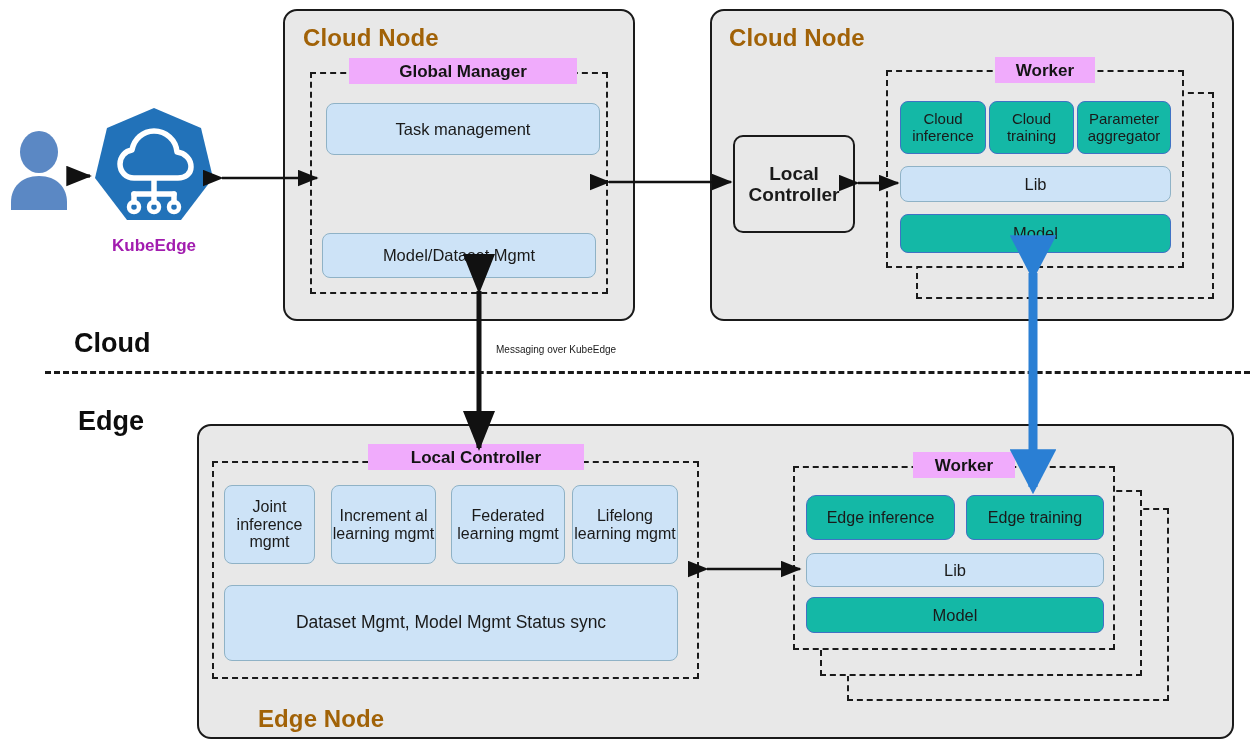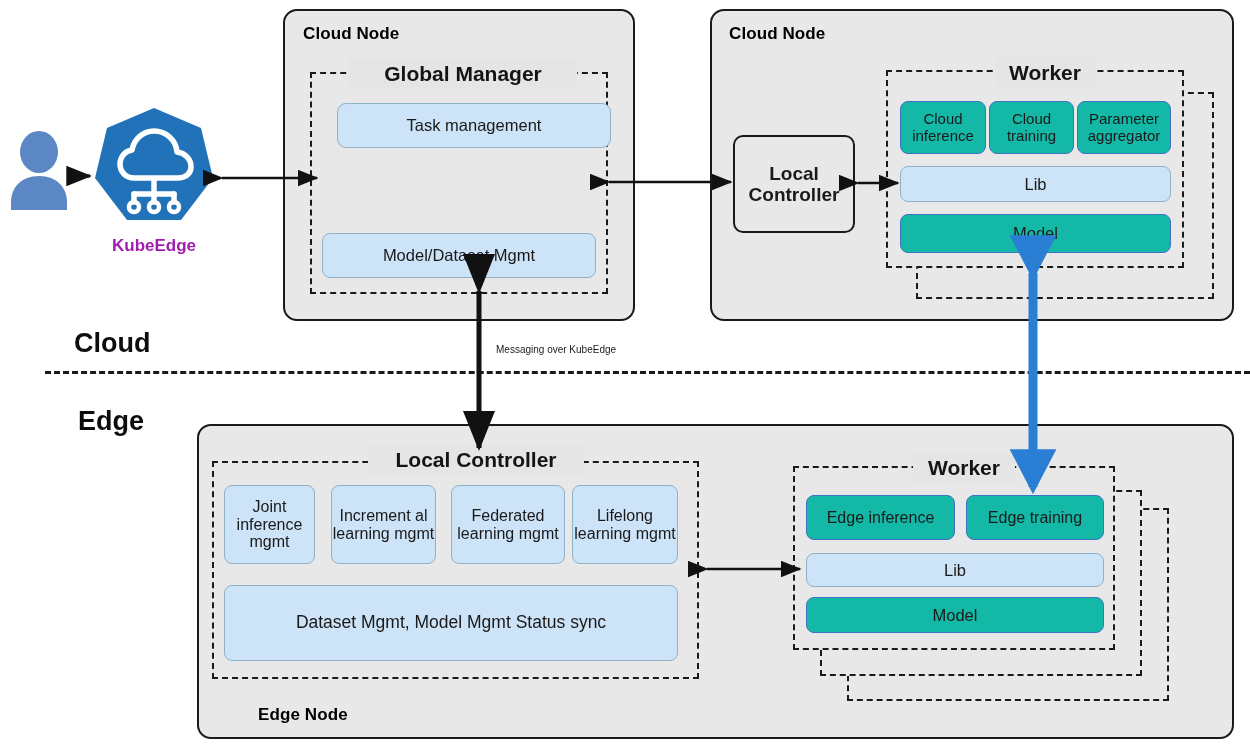--- a/index.html
+++ b/index.html
@@ -10,36 +10,36 @@
   .node{
     position:absolute;
     background:#e8e8e8;
     border:2.5px solid #1a1a1a;
     border-radius:14px;
     box-sizing:border-box;
   }
   .node-title{
     position:absolute;
     font-weight:bold;
-    font-size:17px;
-    color:#000000;
+    font-size:24px;
+    color:#a16207;
     letter-spacing:.1px;
     white-space:nowrap;
   }
   .dashed{
     position:absolute;
     border:2.4px dashed #1a1a1a;
     box-sizing:border-box;
     background:transparent;
   }
   .dashed-label{
     position:absolute;
-    background:#e5e5e5;
+    background:#f0abfc;
     font-weight:bold;
-    font-size:21px;
+    font-size:17px;
     color:#141414;
     text-align:center;
     line-height:1;
     padding:5px 10px 4px 10px;
     white-space:nowrap;
     z-index:6;
   }
   .bx{
     position:absolute;
     box-sizing:border-box;
@@ -112,21 +112,21 @@
     </svg>
     <div class="logo-caption" style="top:132px;">KubeEdge</div>
   </div>
 
   <div class="node" style="left:283px;top:9px;width:352px;height:312px;"></div>
   <div class="node-title" style="left:303px;top:24px;">Cloud Node</div>
 
   <div class="dashed" style="left:310px;top:72px;width:298px;height:222px;"></div>
   <div class="dashed-label" style="left:349px;top:58px;width:208px;">Global Manager</div>
 
-  <div class="bx blue" style="left:337px;top:103px;width:274px;height:45px;border-radius:9px;">Task management</div>
+  <div class="bx blue" style="left:326px;top:103px;width:274px;height:52px;">Task management</div>
   <div class="bx blue" style="left:322px;top:233px;width:274px;height:45px;">Model/Dataset Mgmt</div>
 
   <div class="node" style="left:710px;top:9px;width:524px;height:312px;"></div>
   <div class="node-title" style="left:729px;top:24px;">Cloud Node</div>
 
   <div class="bx plain" style="left:733px;top:135px;width:122px;height:98px;">
     <span>Local Controller</span>
   </div>
 
   <div class="dashed" style="left:916px;top:92px;width:298px;height:207px;"></div>
@@ -156,21 +156,21 @@
   <div class="bx blue" style="left:451px;top:485px;width:114px;height:79px;font-size:16px;">Federated learning mgmt</div>
   <div class="bx blue" style="left:572px;top:485px;width:106px;height:79px;font-size:16px;">Lifelong learning mgmt</div>
 
   <div class="bx blue" style="left:224px;top:585px;width:454px;height:76px;font-size:17.5px;line-height:1.35;">Dataset Mgmt, Model Mgmt Status sync</div>
 
   <div class="dashed" style="left:847px;top:508px;width:322px;height:193px;"></div>
   <div class="dashed" style="left:820px;top:490px;width:322px;height:186px;background:#e8e8e8;"></div>
   <div class="dashed" style="left:793px;top:466px;width:322px;height:184px;background:#e8e8e8;"></div>
   <div class="dashed-label" style="left:913px;top:452px;width:82px;">Worker</div>
 
-  <div class="bx yellow" style="left:806px;top:495px;width:149px;height:45px;font-size:16px;">Edge inference</div>
+  <div class="bx yellow" style="left:806px;top:495px;width:149px;height:45px;font-size:16px;border-radius:10px;">Edge inference</div>
   <div class="bx yellow" style="left:966px;top:495px;width:138px;height:45px;font-size:16px;">Edge training</div>
 
   <div class="bx blue" style="left:806px;top:553px;width:298px;height:34px;">Lib</div>
   <div class="bx yellow" style="left:806px;top:597px;width:298px;height:36px;">Model</div>
 
   <svg id="arrows">
     <defs>
       <marker id="ah" markerWidth="9" markerHeight="9" refX="7.4" refY="3.2" orient="auto" markerUnits="strokeWidth">
         <path d="M0,0 L8,3.2 L0,6.4 z" fill="#111"></path>
       </marker>

